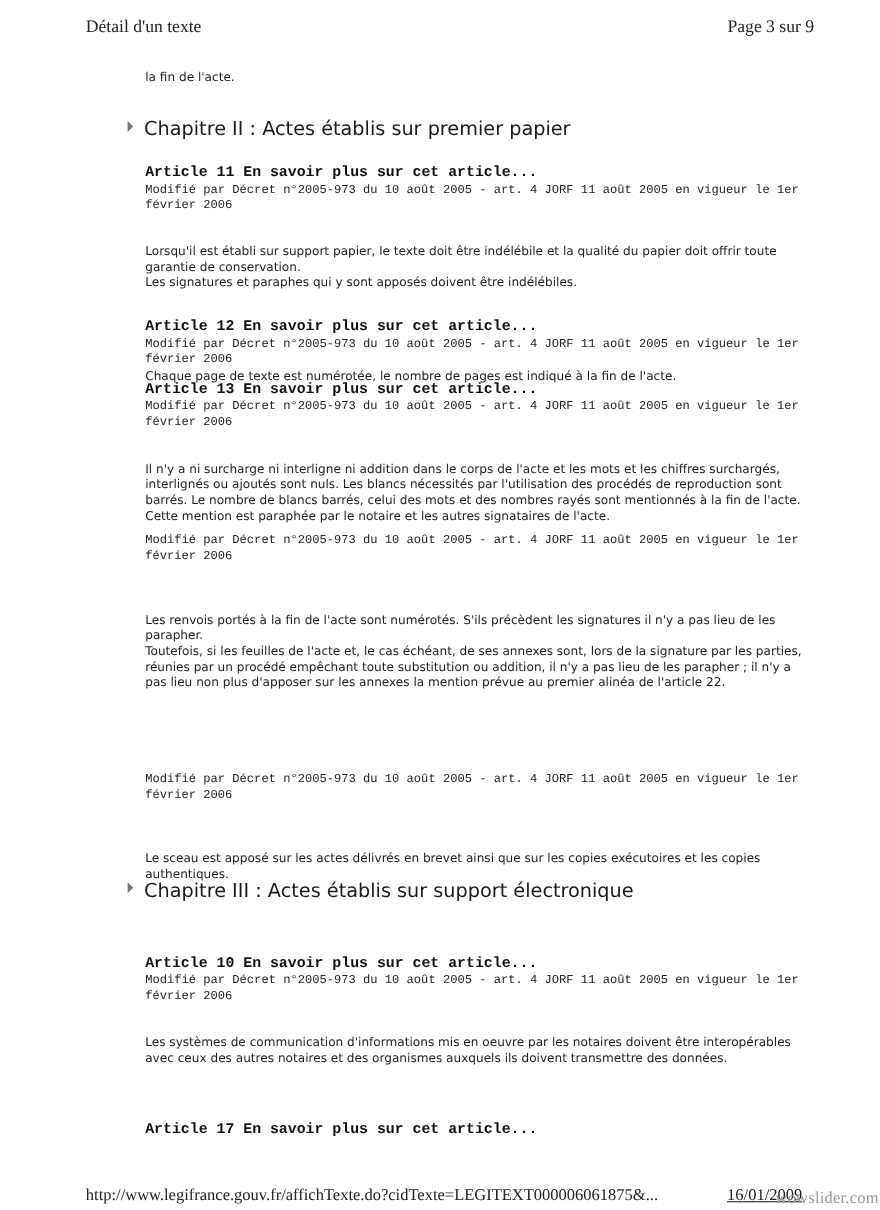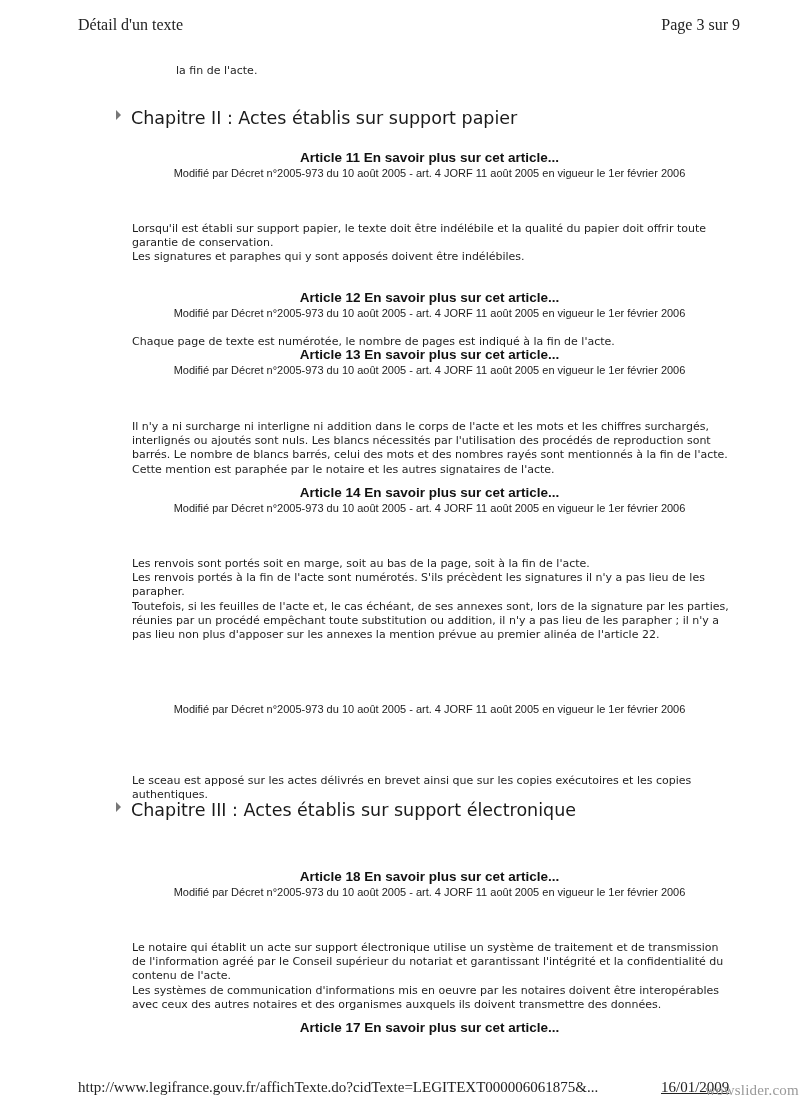--- a/index.html
+++ b/index.html
@@ -17,22 +17,22 @@
       position: absolute; left: 116px;
       font-family: "DejaVu Sans", sans-serif; font-size: 17.5px; color: #1a1a1a;
       display: flex; align-items: center; white-space: nowrap;
     }
     .chapter .arrow {
       display: inline-block; width: 0; height: 0;
       border-top: 5px solid transparent; border-bottom: 5px solid transparent;
       border-left: 5px solid #777; margin-right: 10px; margin-top: -6px;
     }
     .article-block {
-      position: absolute; left: 132px; width: 595px; text-align: center;
-      font-family: Liberation Sans, sans-serif;
+      position: absolute; left: 132px; width: 595px; 
+      font-family: Liberation Mono, monospace;
     }
     .article-title {
       font-weight: bold; font-size: 13.5px; line-height: 16px; color: #111;
       cursor: pointer;
     }
     .article-mod {
       font-size: 11px; line-height: 14px; color: #222;
     }
     .text-block {
       position: absolute; left: 132px; width: 600px;
@@ -54,27 +54,27 @@
     }
   </style>
 </head>
 <body>
 
 <div class="print-header">
   <span class="title">Détail d'un texte</span>
   <span class="pageno">Page 3 sur 9</span>
 </div>
 
-<div class="text-block" style="top:64px;margin-left:44px;">
+<div class="text-block" style="top:64px;">
   <p>la fin de l'acte.</p>
 </div>
 
 <div class="chapter" style="top:108px;">
   <span class="arrow"></span>
-  <span>Chapitre II : Actes établis sur support papier</span>
+  <span>Chapitre II : Actes établis sur premier papier</span>
 </div>
 
 <div class="article-block" style="top:150px;">
   <div class="article-title">Article 11 En savoir plus sur cet article...</div>
   <div class="article-mod">Modifié par Décret n°2005-973 du 10 août 2005 - art. 4 JORF 11 août 2005 en vigueur le 1er février 2006</div>
 </div>
 <div class="text-block" style="top:222px;">
   <p>Lorsqu'il est établi sur support papier, le texte doit être indélébile et la qualité du papier doit offrir toute garantie de conservation.</p>
   <p>Les signatures et paraphes qui y sont apposés doivent être indélébiles.</p>
 </div>
@@ -89,47 +89,44 @@
 
 <div class="article-block" style="top:347px;">
   <div class="article-title">Article 13 En savoir plus sur cet article...</div>
   <div class="article-mod">Modifié par Décret n°2005-973 du 10 août 2005 - art. 4 JORF 11 août 2005 en vigueur le 1er février 2006</div>
 </div>
 <div class="text-block" style="top:420px;">
   <p>Il n'y a ni surcharge ni interligne ni addition dans le corps de l'acte et les mots et les chiffres surchargés, interlignés ou ajoutés sont nuls. Les blancs nécessités par l'utilisation des procédés de reproduction sont barrés. Le nombre de blancs barrés, celui des mots et des nombres rayés sont mentionnés à la fin de l'acte. Cette mention est paraphée par le notaire et les autres signataires de l'acte.</p>
 </div>
 
 <div class="article-block" style="top:485px;">
-  <div class="article-title">Article 14 En savoir plus sur cet article...</div>
   <div class="article-mod">Modifié par Décret n°2005-973 du 10 août 2005 - art. 4 JORF 11 août 2005 en vigueur le 1er février 2006</div>
 </div>
 <div class="text-block" style="top:557px;">
-  <p>Les renvois sont portés soit en marge, soit au bas de la page, soit à la fin de l'acte.</p>
   <p>Les renvois portés à la fin de l'acte sont numérotés. S'ils précèdent les signatures il n'y a pas lieu de les parapher.</p>
   <p>Toutefois, si les feuilles de l'acte et, le cas échéant, de ses annexes sont, lors de la signature par les parties, réunies par un procédé empêchant toute substitution ou addition, il n'y a pas lieu de les parapher ; il n'y a pas lieu non plus d'apposer sur les annexes la mention prévue au premier alinéa de l'article 22.</p>
 </div>
 
 <div class="article-block" style="top:702px;">
   <div class="article-mod">Modifié par Décret n°2005-973 du 10 août 2005 - art. 4 JORF 11 août 2005 en vigueur le 1er février 2006</div>
 </div>
 <div class="text-block" style="top:774px;">
   <p>Le sceau est apposé sur les actes délivrés en brevet ainsi que sur les copies exécutoires et les copies authentiques.</p>
 </div>
 
 <div class="chapter" style="top:800px;">
   <span class="arrow"></span>
   <span>Chapitre III : Actes établis sur support électronique</span>
 </div>
 
 <div class="article-block" style="top:869px;">
-  <div class="article-title">Article 18 En savoir plus sur cet article...</div>
+  <div class="article-title">Article 10 En savoir plus sur cet article...</div>
   <div class="article-mod">Modifié par Décret n°2005-973 du 10 août 2005 - art. 4 JORF 11 août 2005 en vigueur le 1er février 2006</div>
 </div>
 <div class="text-block" style="top:941px;">
-  <p>Le notaire qui établit un acte sur support électronique utilise un système de traitement et de transmission de l'information agréé par le Conseil supérieur du notariat et garantissant l'intégrité et la confidentialité du contenu de l'acte.</p>
   <p>Les systèmes de communication d'informations mis en oeuvre par les notaires doivent être interopérables avec ceux des autres notaires et des organismes auxquels ils doivent transmettre des données.</p>
 </div>
 
 <div class="article-block" style="top:1020px;">
   <div class="article-title">Article 17 En savoir plus sur cet article...</div>
 </div>
 
 <div class="print-footer">
   <span class="url">http://www.legifrance.gouv.fr/affichTexte.do?cidTexte=LEGITEXT000006061875&amp;...</span>
   <span class="date">16/01/2009</span>

